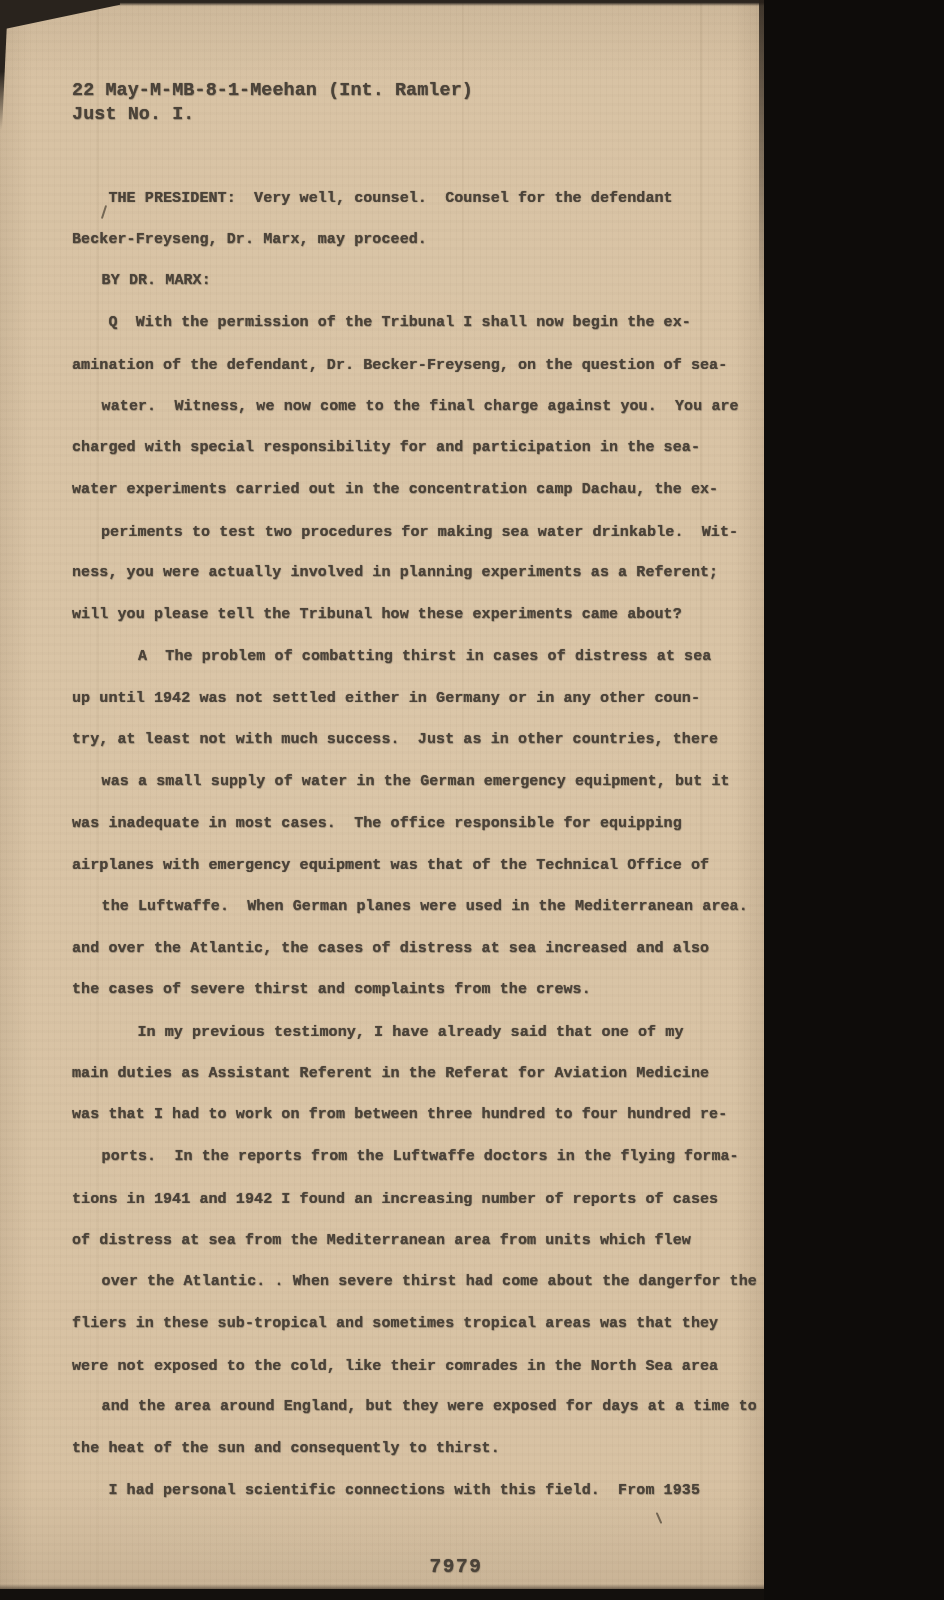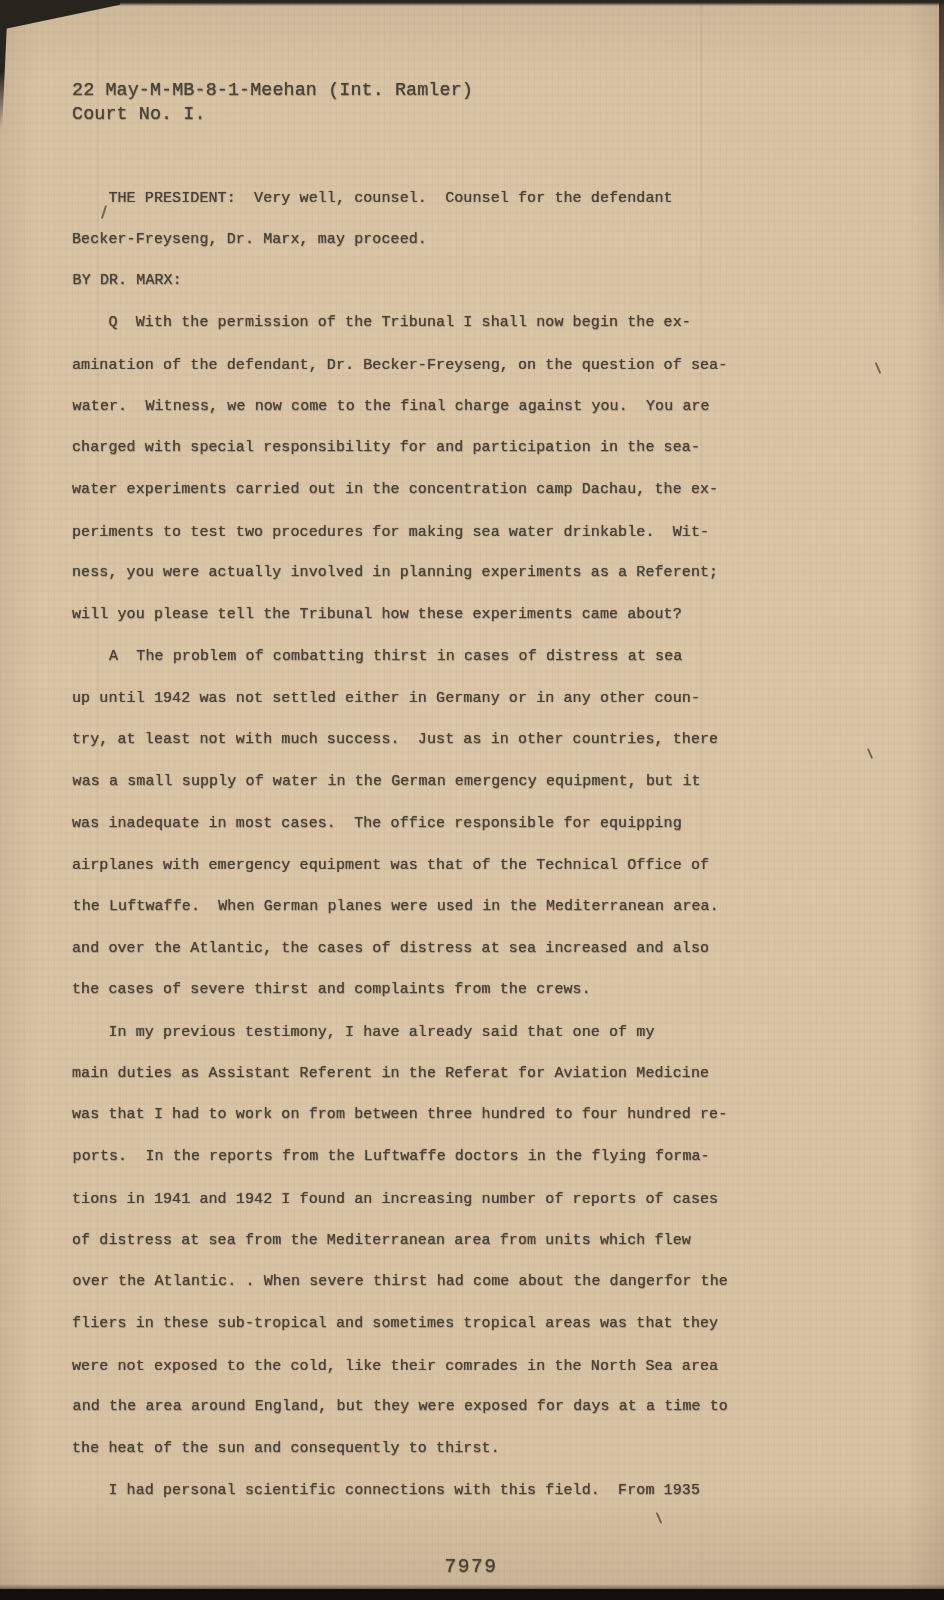--- a/index.html
+++ b/index.html
@@ -1,29 +1,30 @@
 <!DOCTYPE html>
 <html style="--paper: #d7c1a2; --ink: #4b4339;"><head>
 <meta charset="utf-8">
 <style>
   html, body { margin: 0; padding: 0; background: #0e0c0a; }
 
   .sheet {
     position: relative;
-    width: 944px;
+    width: 764px;
     height: 1600px;
     overflow: hidden;
     font-family: "Liberation Mono", "DejaVu Sans Mono", monospace;
     background:
       linear-gradient(180deg, rgba(60,45,30,0.07), rgba(0,0,0,0) 5%, rgba(0,0,0,0) 93%, rgba(60,45,30,0.10)),
       linear-gradient(90deg, rgba(80,60,40,0.09) 0, rgba(0,0,0,0) 4%, rgba(0,0,0,0) 96%, rgba(80,60,40,0.12) 100%),
       repeating-linear-gradient(90deg, rgba(100,80,55,0.035) 0 1px, rgba(0,0,0,0) 1px 6px),
       repeating-linear-gradient(0deg, rgba(70,55,40,0.018) 0 3px, rgba(0,0,0,0) 3px 9px),
       radial-gradient(ellipse 130% 90% at 50% 42%, rgba(255,246,228,0.10), rgba(0,0,0,0) 70%),
       var(--paper, #d7c1a2);
+    font-weight: bold;
   }
 
   .inktext {
     color: var(--ink, #4b4339);
     text-shadow: 0 0 1px rgba(75, 66, 55, 0.85), 0.5px 0.5px 0.7px rgba(75, 66, 55, 0.35);
   }
 
   .doc-header {
     position: absolute;
     left: 72px;
@@ -38,26 +39,26 @@
     position: absolute;
     left: 72px;
     top: 177px;
     font-size: 15px;
     letter-spacing: 0.1px;
     line-height: 41.7px;
     white-space: pre;
   }
 
   .tline { white-space: pre; }
-  .doc-body .tline:nth-child(3n)   { transform: translateX(0.6px); }
+  .doc-body .tline:nth-child(3n)   { transform: translateX(0.6px); margin-left: 29px; }
   .doc-body .tline:nth-child(4n+1) { transform: translateY(0.5px); }
 
   .page-number {
     position: absolute;
-    left: 15px;
+    left: 0;
     top: 1556px;
     width: 912px;
     text-align: center;
     font-size: 19.5px;
     letter-spacing: 1.5px;
   }
 
   
   .edge-top {
     position: absolute; top: 0; left: 0; width: 100%; height: 6px;
@@ -101,21 +102,21 @@
 </style>
 </head>
 <body>
 
 <div class="sheet">
 
   <div class="crease c1"></div>
   <div class="crease c2"></div>
   <div class="crease c3"></div>
 
-  <div class="doc-header inktext"><div class="tline">22 May-M-MB-8-1-Meehan (Int. Ramler)</div><div class="tline">Court No. I.</div></div>
+  <div class="doc-header inktext"><div class="tline">22 May-M-MB-8-1-Meehan (Int. Ramler)</div><div class="tline">Just No. I.</div></div>
 
   <div class="doc-body inktext"><div class="tline">    THE PRESIDENT:  Very well, counsel.  Counsel for the defendant</div><div class="tline">Becker-Freyseng, Dr. Marx, may proceed.</div><div class="tline">BY DR. MARX:</div><div class="tline">    Q  With the permission of the Tribunal I shall now begin the ex-</div><div class="tline">amination of the defendant, Dr. Becker-Freyseng, on the question of sea-</div><div class="tline">water.  Witness, we now come to the final charge against you.  You are</div><div class="tline">charged with special responsibility for and participation in the sea-</div><div class="tline">water experiments carried out in the concentration camp Dachau, the ex-</div><div class="tline">periments to test two procedures for making sea water drinkable.  Wit-</div><div class="tline">ness, you were actually involved in planning experiments as a Referent;</div><div class="tline">will you please tell the Tribunal how these experiments came about?</div><div class="tline">    A  The problem of combatting thirst in cases of distress at sea</div><div class="tline">up until 1942 was not settled either in Germany or in any other coun-</div><div class="tline">try, at least not with much success.  Just as in other countries, there</div><div class="tline">was a small supply of water in the German emergency equipment, but it</div><div class="tline">was inadequate in most cases.  The office responsible for equipping</div><div class="tline">airplanes with emergency equipment was that of the Technical Office of</div><div class="tline">the Luftwaffe.  When German planes were used in the Mediterranean area.</div><div class="tline">and over the Atlantic, the cases of distress at sea increased and also</div><div class="tline">the cases of severe thirst and complaints from the crews.</div><div class="tline">    In my previous testimony, I have already said that one of my</div><div class="tline">main duties as Assistant Referent in the Referat for Aviation Medicine</div><div class="tline">was that I had to work on from between three hundred to four hundred re-</div><div class="tline">ports.  In the reports from the Luftwaffe doctors in the flying forma-</div><div class="tline">tions in 1941 and 1942 I found an increasing number of reports of cases</div><div class="tline">of distress at sea from the Mediterranean area from units which flew</div><div class="tline">over the Atlantic. . When severe thirst had come about the dangerfor the</div><div class="tline">fliers in these sub-tropical and sometimes tropical areas was that they</div><div class="tline">were not exposed to the cold, like their comrades in the North Sea area</div><div class="tline">and the area around England, but they were exposed for days at a time to</div><div class="tline">the heat of the sun and consequently to thirst.</div><div class="tline">    I had personal scientific connections with this field.  From 1935</div></div>
 
   <div class="page-number inktext">7979</div>
 
   <div class="scan-mark m1"></div>
   <div class="scan-mark m2"></div>
   <div class="scan-mark m3"></div>
   <div class="scan-mark m4"></div>
 

